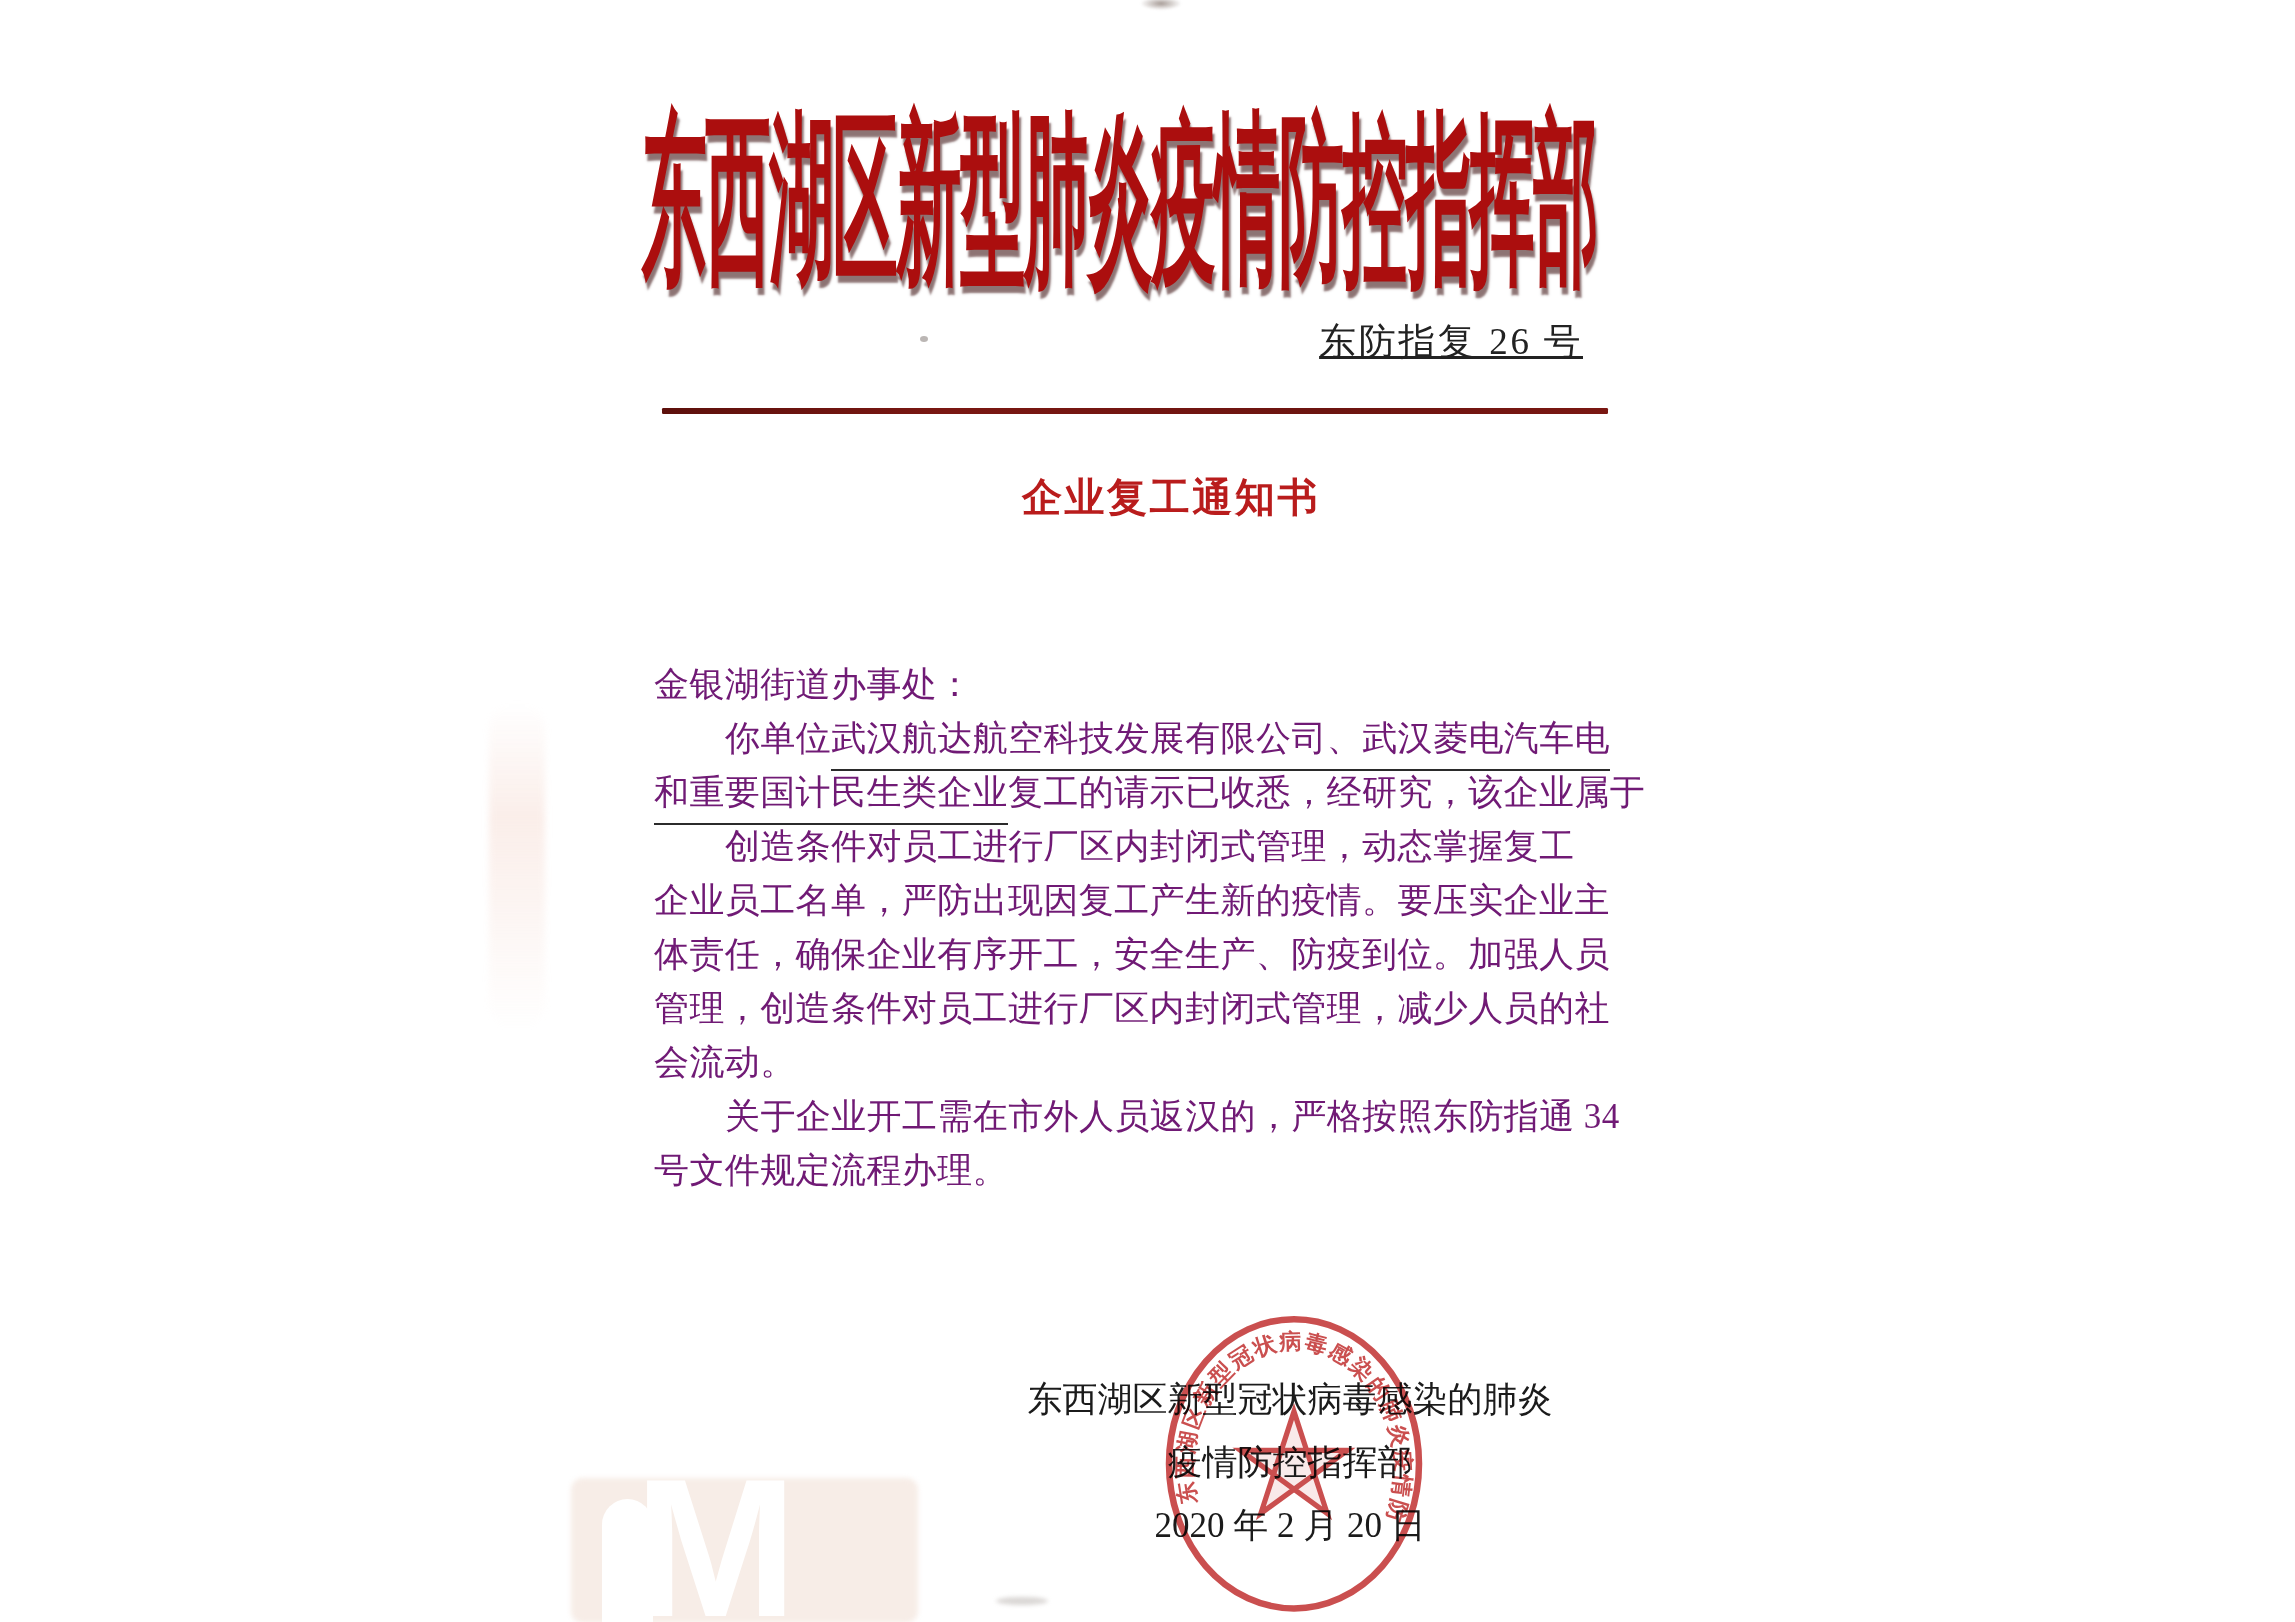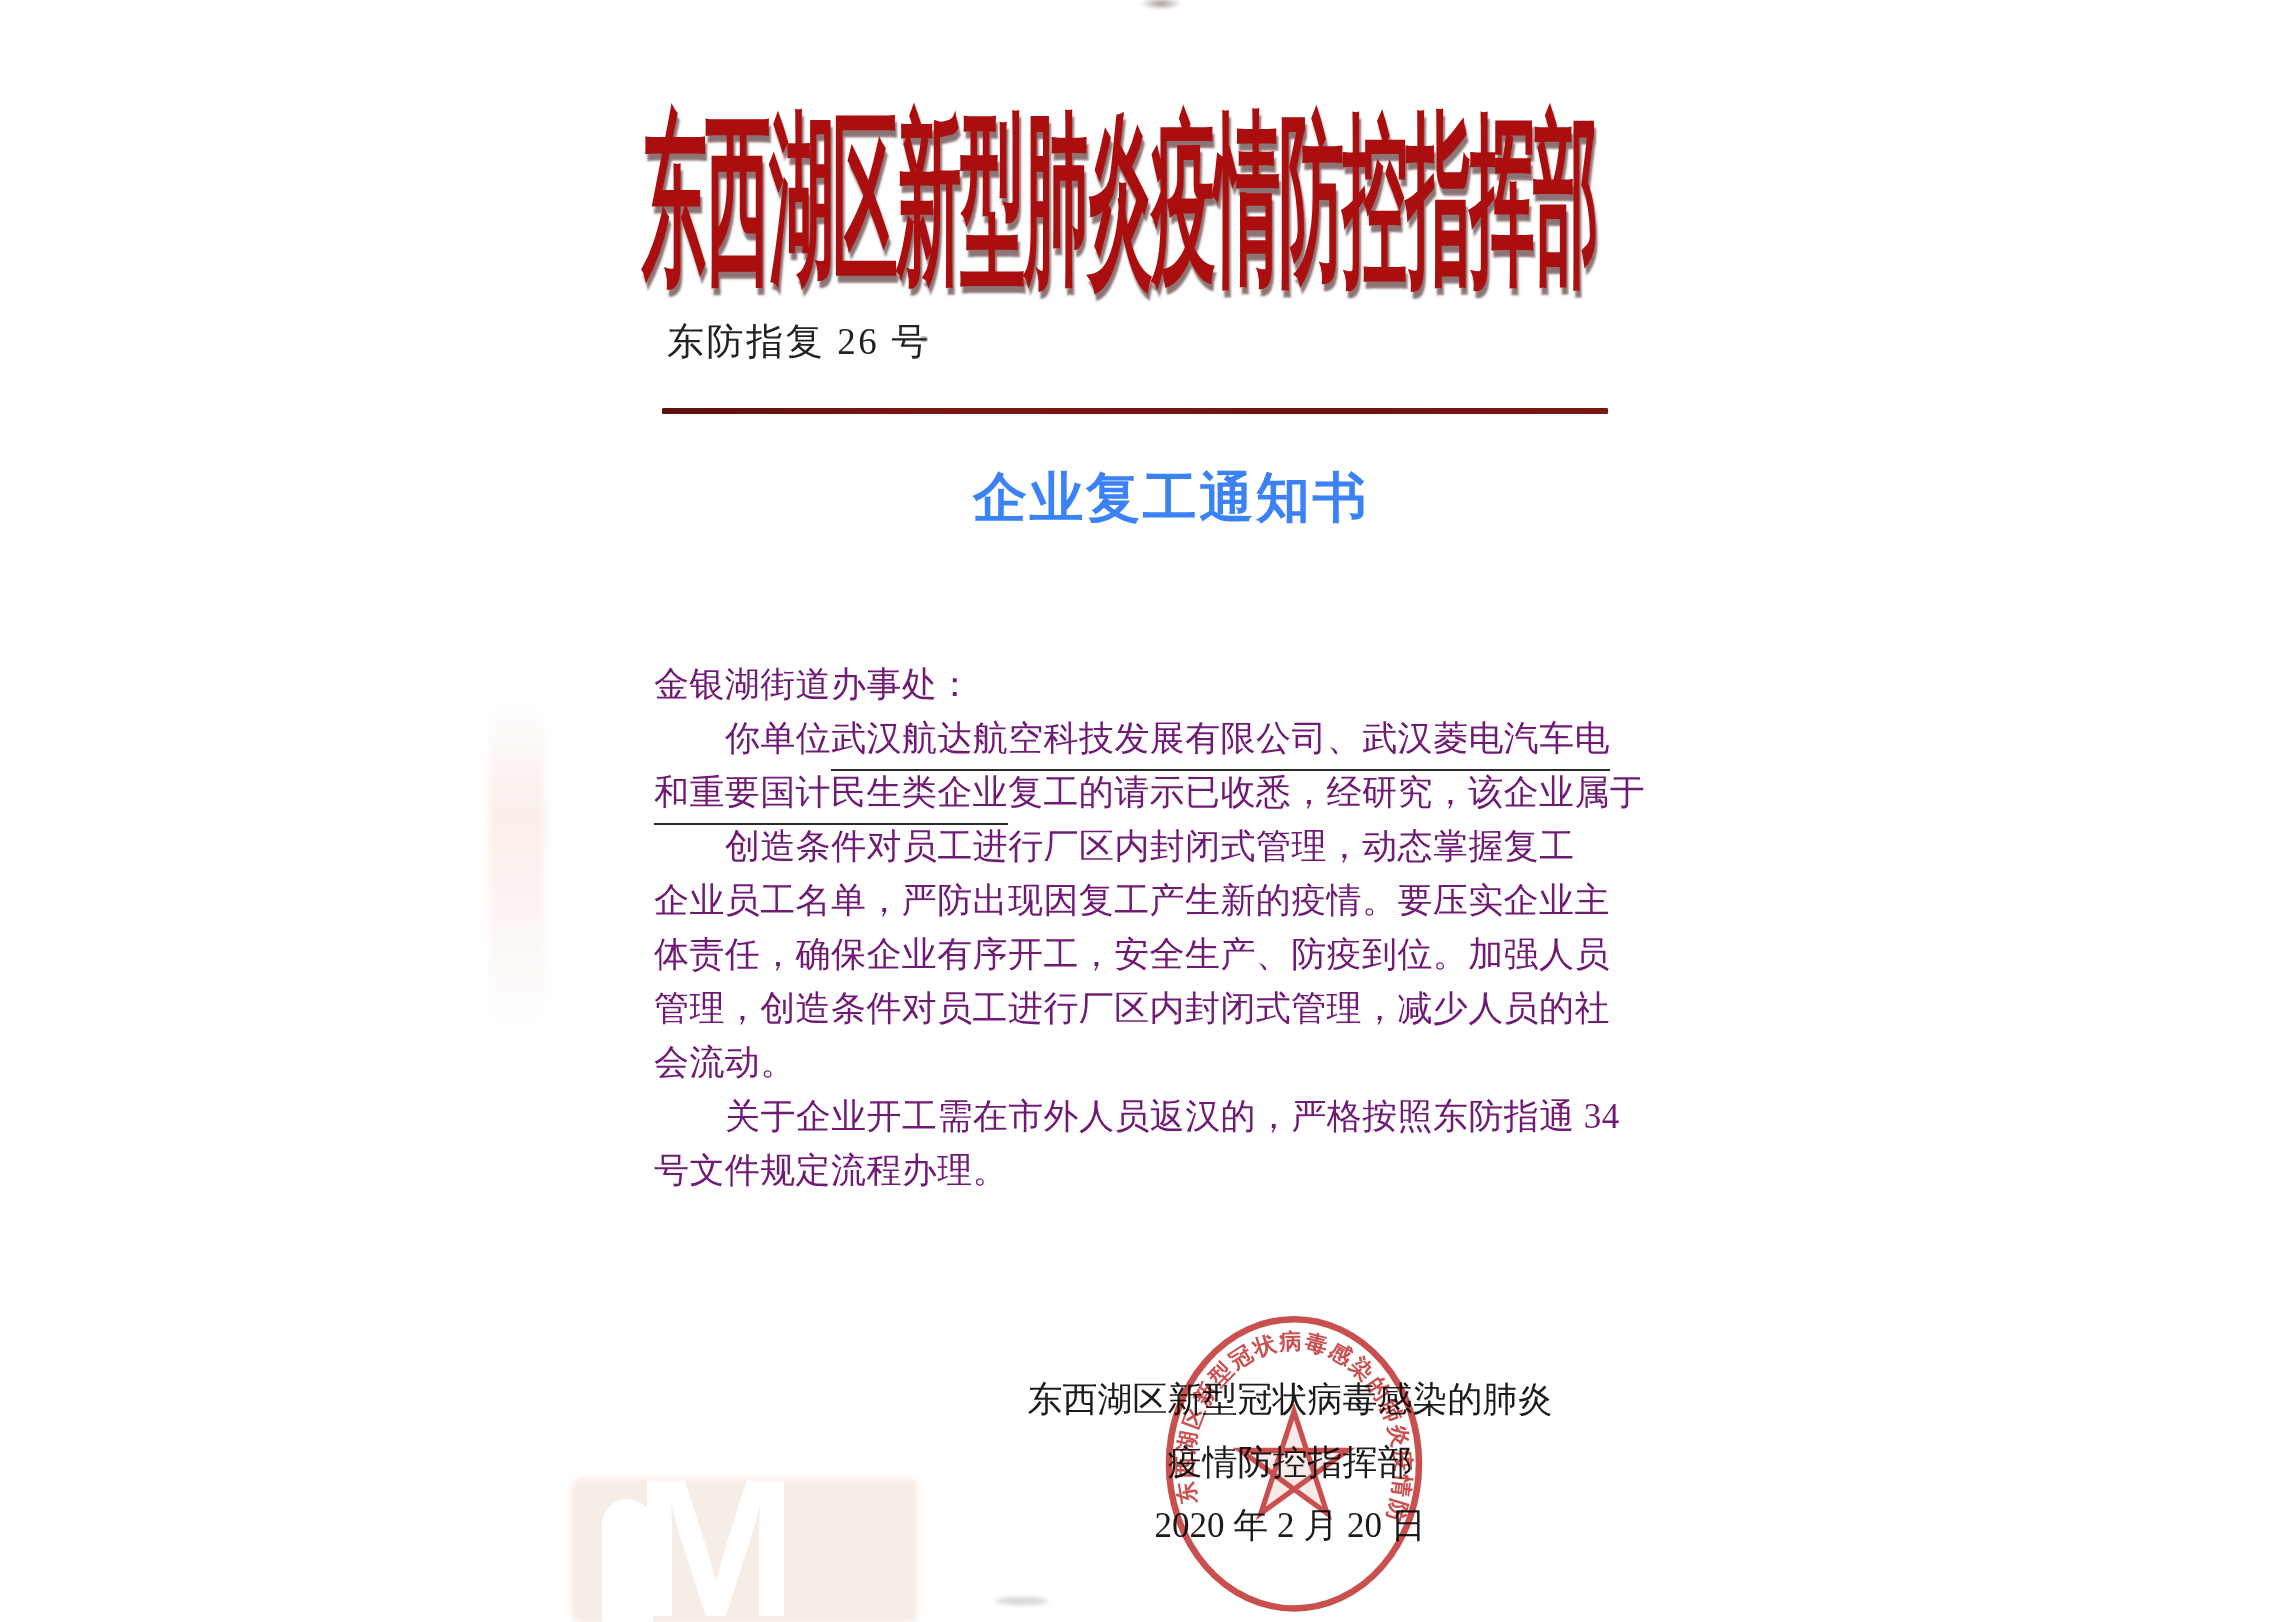--- a/index.html
+++ b/index.html
@@ -10,33 +10,33 @@
   
   .org-title{
     position:absolute;left:622px;top:109px;width:995px;height:65px;
     font-size:65px;line-height:65px;font-weight:700;text-align:center;
     letter-spacing:-1.3px;color:#ab0e0e;white-space:nowrap;
     transform:scaleY(2.85);transform-origin:50% 0;
     text-shadow:2px 2.6px 1.3px rgba(48,2,2,.55);
   }
   .doc-number{
     position:absolute;left:667px;top:322px;width:916px;
-    font-size:37px;line-height:39px;text-align:left;color:#222;
-    letter-spacing:2.6px;white-space:nowrap;
+    font-size:37px;line-height:39px;text-align:right;color:#222;
+    letter-spacing:2.6px;white-space:nowrap;text-decoration:underline;
   }
   .red-divider{
     position:absolute;left:662px;top:408px;width:946px;height:5.9px;
     background:linear-gradient(90deg,#5d100c,#7a1712 30%,#6c1410 70%,#7a1712);
     border-radius:1.3px;
   }
   
   .doc-title{
     position:absolute;left:713px;top:470px;width:916px;
-    font-size:54px;line-height:56px;font-weight:700;text-align:center;
-    letter-spacing:2.6px;color:#3b82f6;white-space:nowrap;
+    font-size:40px;line-height:56px;font-weight:700;text-align:center;
+    letter-spacing:2.6px;color:#b91c1c;white-space:nowrap;
   }
   
   .body-text{
     position:absolute;left:654px;top:658px;width:955px;
     font-size:35px;line-height:54px;letter-spacing:0.4px;color:#701a75;
   }
   .body-line{white-space:nowrap;}
   .indent{padding-left:71px;}
   .uline{border-bottom:2.6px solid #2b2b2b;padding-bottom:11px;}
   

